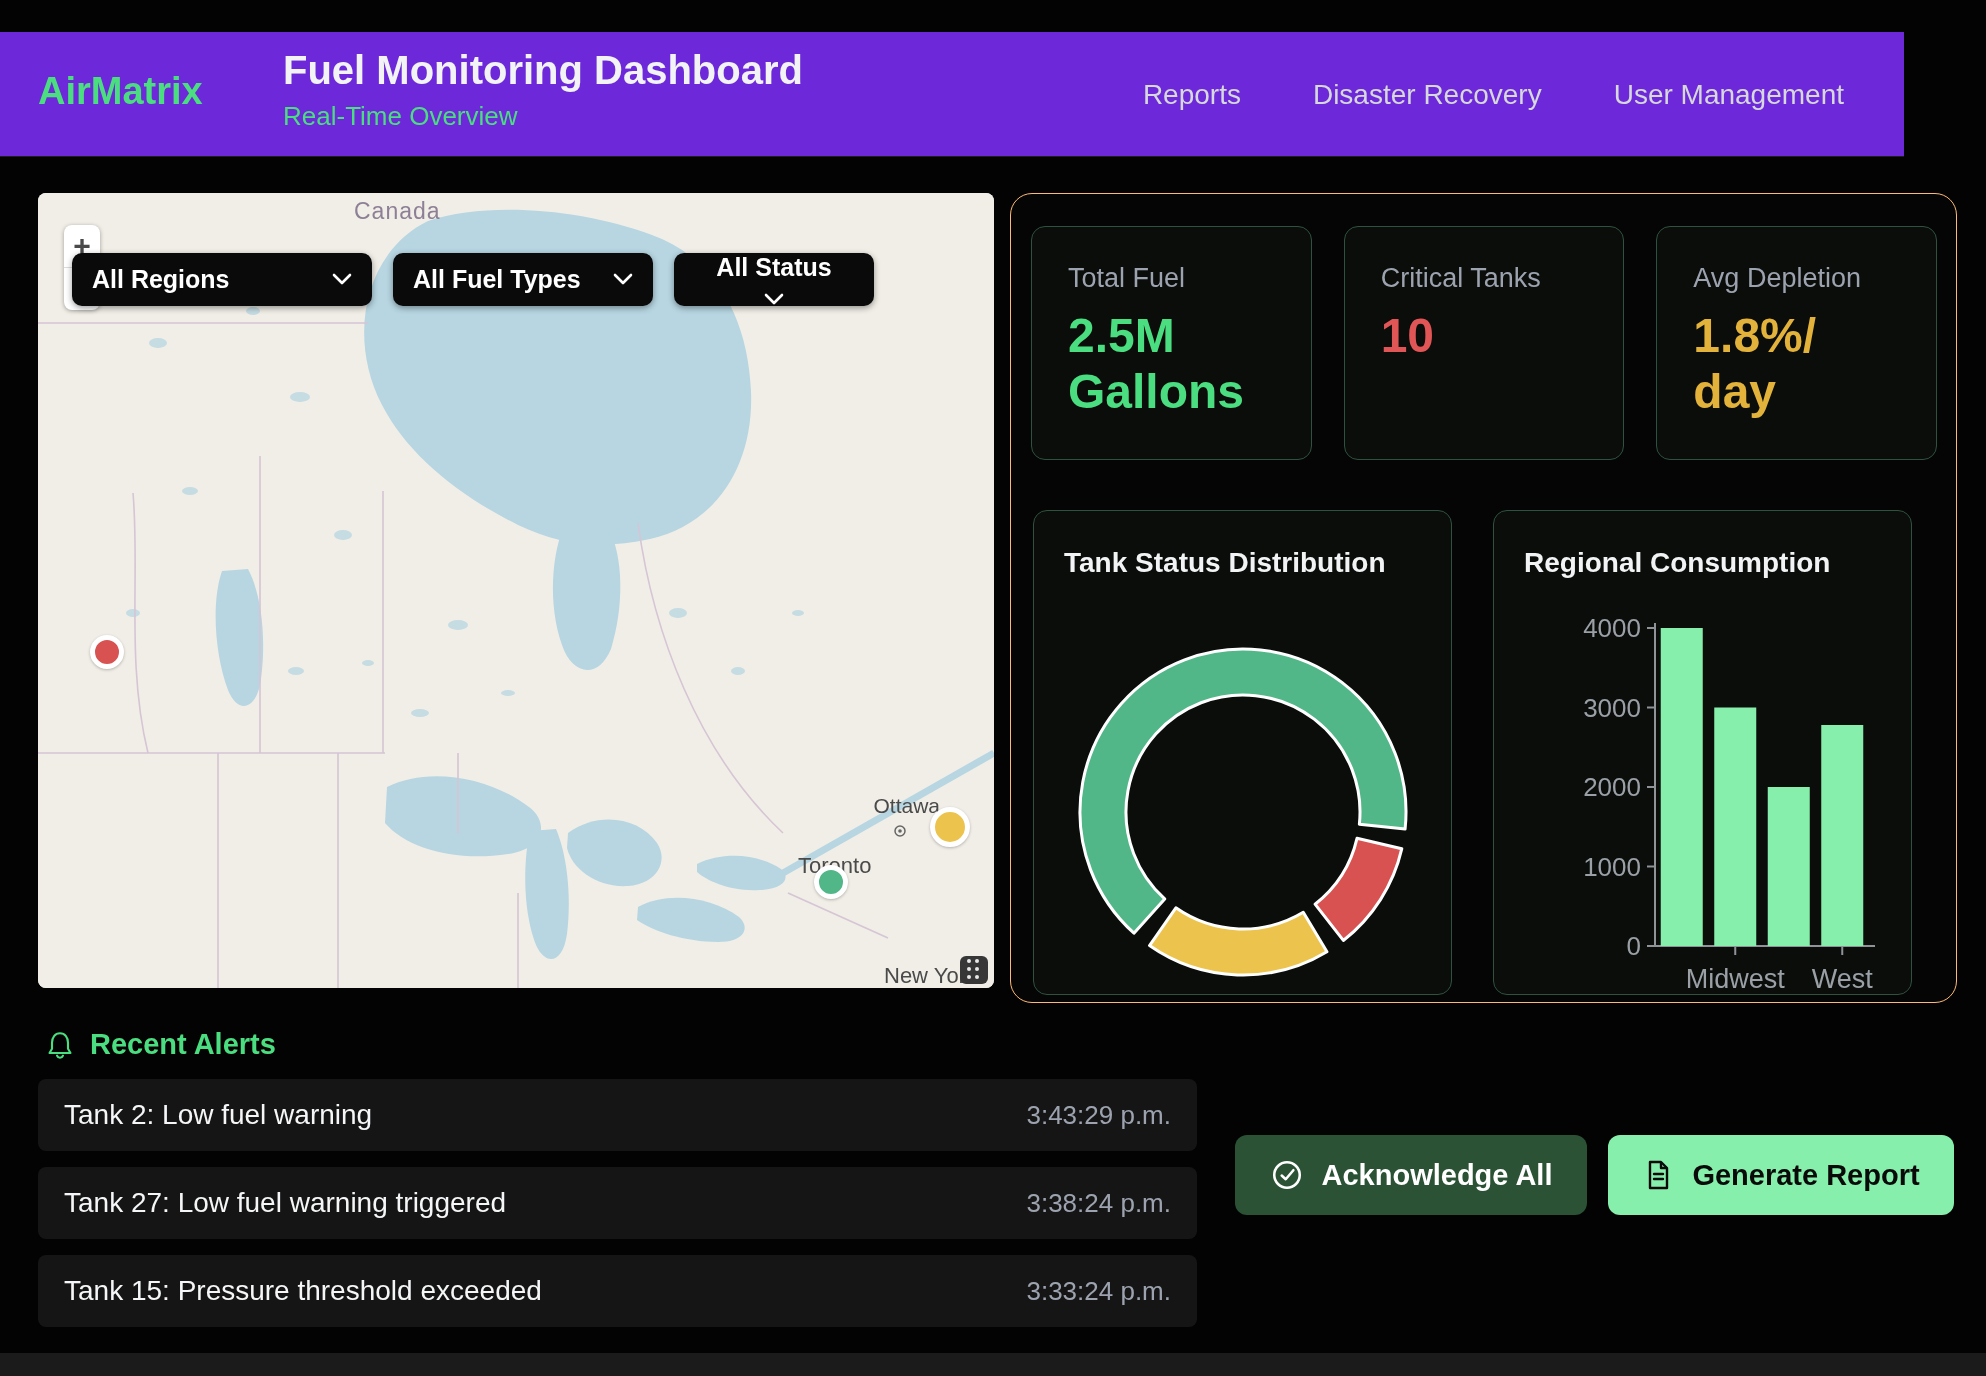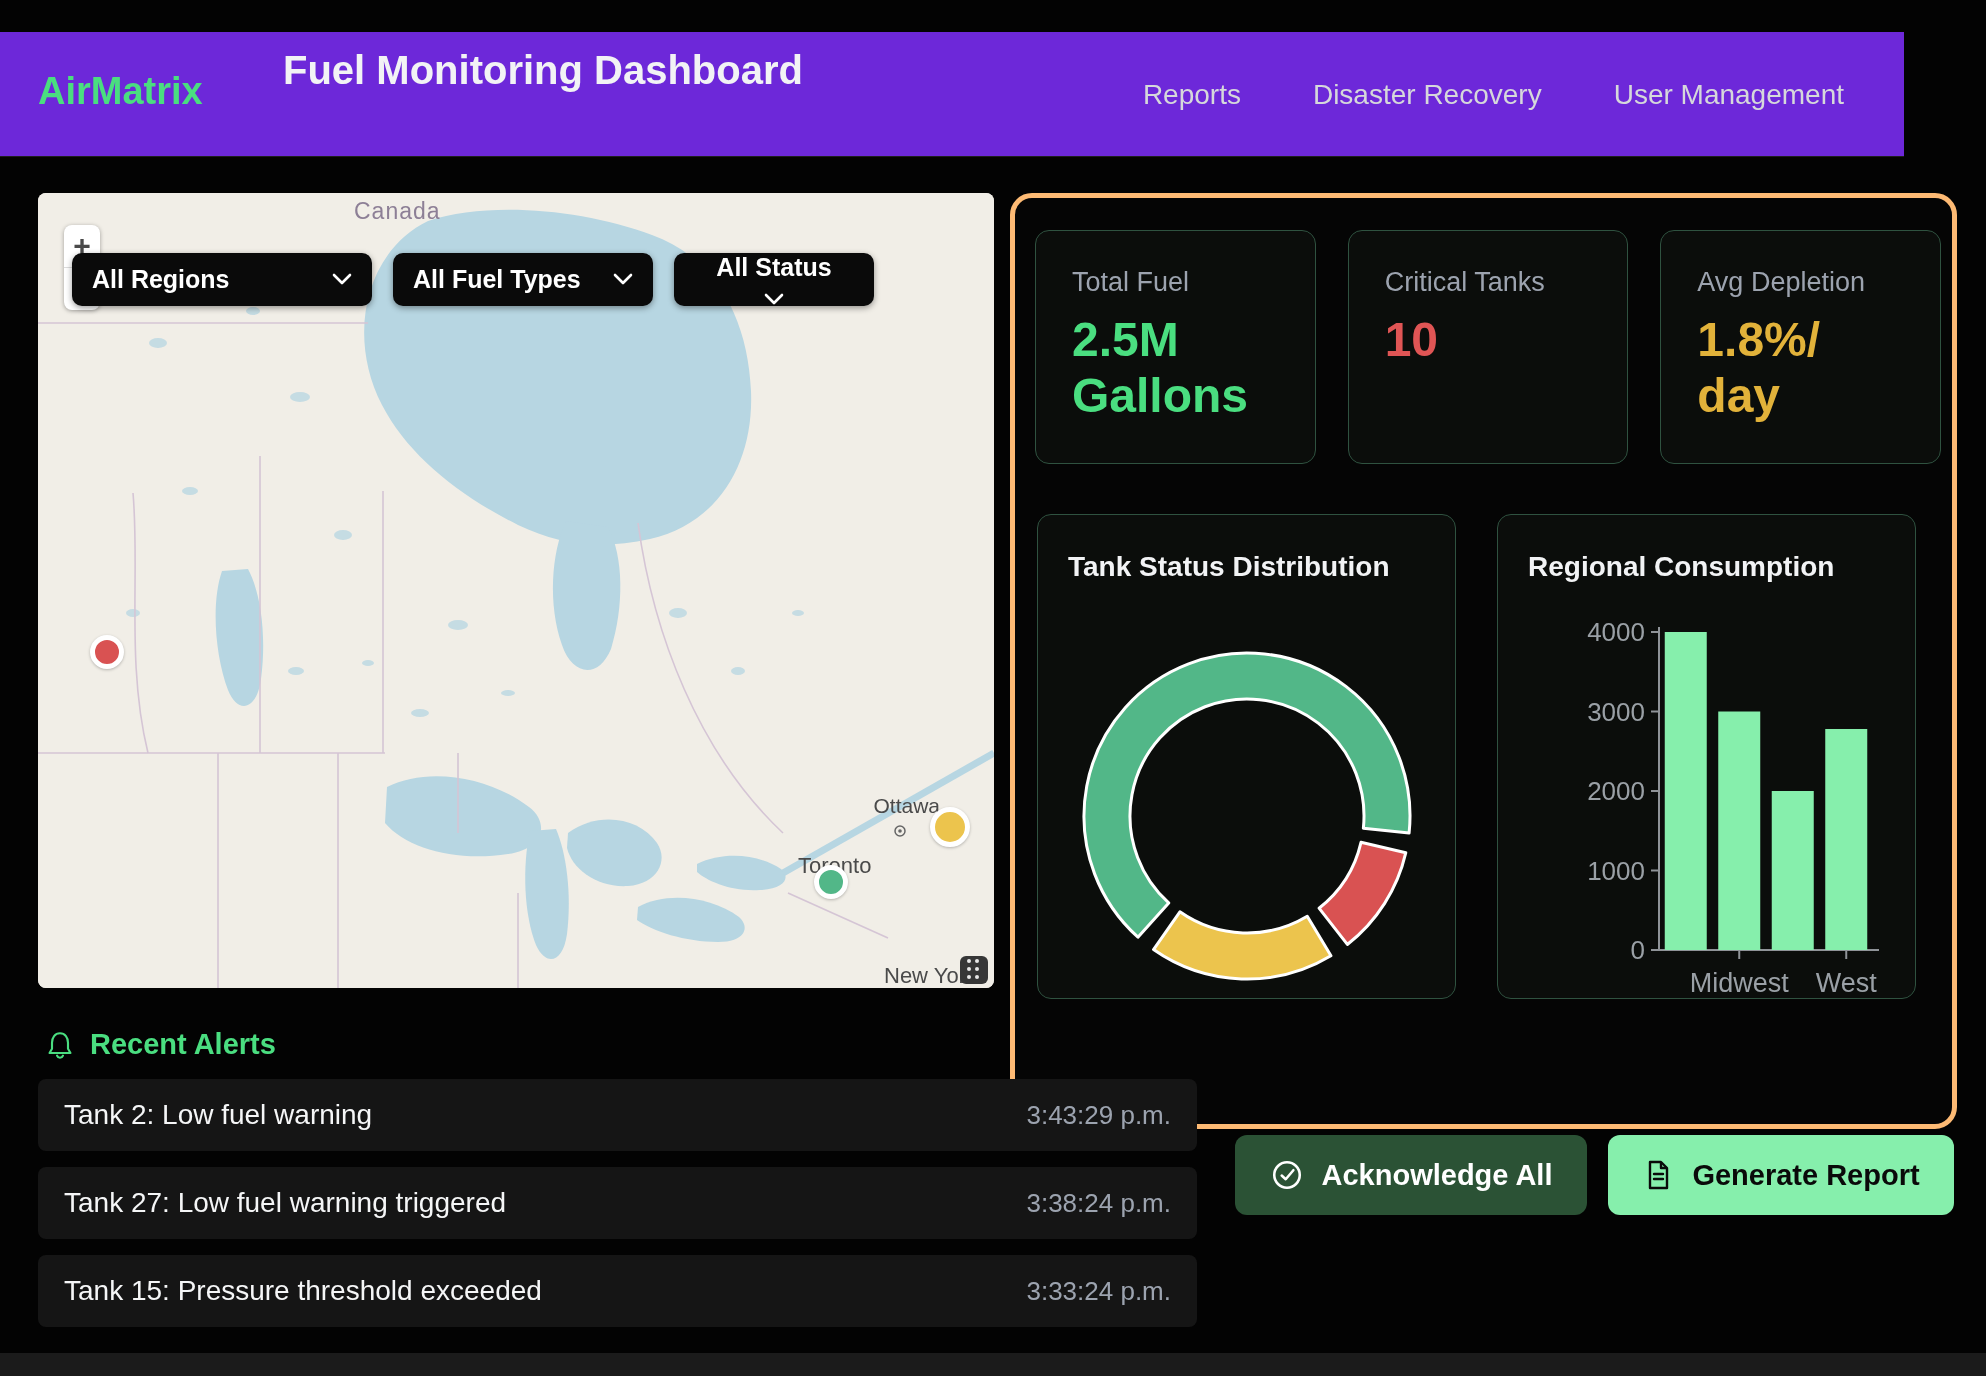--- a/index.html
+++ b/index.html
@@ -34,22 +34,22 @@
     font-family:"Liberation Sans", sans-serif; font-size:25px; font-weight:bold; cursor:pointer;
     box-shadow:0 2px 6px rgba(0,0,0,.4); }
   .map-marker { position:absolute; border:5px solid #fff; border-radius:50%;
     transform:translate(-50%,-50%); box-shadow:0 1px 3px rgba(0,0,0,.25); cursor:pointer; z-index:2; }
   .drag-handle { position:absolute; right:6px; bottom:4px; width:28px; height:28px; background:#373737;
     border-radius:6px; z-index:3; display:grid; grid-template-columns:repeat(2,6px); grid-auto-rows:6px;
     gap:2px; align-content:center; justify-content:center; cursor:grab; }
   .drag-handle i { width:4px; height:4px; background:#e8e8e8; border-radius:50%; }
 
   
-  .right-panel { position:absolute; left:1010px; top:193px; width:947px; height:936px;
-    border:5px solid #fdba74; border-radius:22px; background:#050505; }
+  .right-panel { position:absolute; left:1010px; top:193px; width:947px; height:810px;
+    border:1px solid #fdba74; border-radius:22px; background:#050505; }
   .stats-row { position:absolute; left:20px; top:32px; width:906px; display:flex; gap:32px; }
   .stat-card { flex:1; height:234px; background:#0b0d0b; border:1px solid #2f5240; border-radius:14px;
     padding:36px 0 0 36px; }
   .stat-label { font-size:27px; color:#9ca3af; }
   .stat-value { margin-top:14px; font-size:48px; font-weight:bold; line-height:1.17; }
 
   .charts-row { position:absolute; left:22px; top:316px; display:flex; gap:41px; }
   .chart-card { width:419px; height:485px; background:#0b0d0b; border:1px solid #2f5240;
     border-radius:14px; position:relative; }
   .chart-title { position:absolute; left:30px; top:36px; font-size:28px; font-weight:bold; color:#f2f3f5; }
@@ -76,20 +76,21 @@
 </style>
 </head>
 <body>
 
 <div class="page">
 
   <div class="header">
     <div class="brand">AirMatrix</div>
     <div class="title-block">
       <div class="page-title">Fuel Monitoring Dashboard</div>
+      <div class="page-subtitle">Real-Time Overview</div>
     </div>
     <div class="nav">
         <div class="nav-item">Reports</div>
         <div class="nav-item">Disaster Recovery</div>
         <div class="nav-item">User Management</div>
       </div>
   </div>
 
   <div class="map">
     <svg class="map-svg" viewBox="0 0 956 795" preserveAspectRatio="none">

